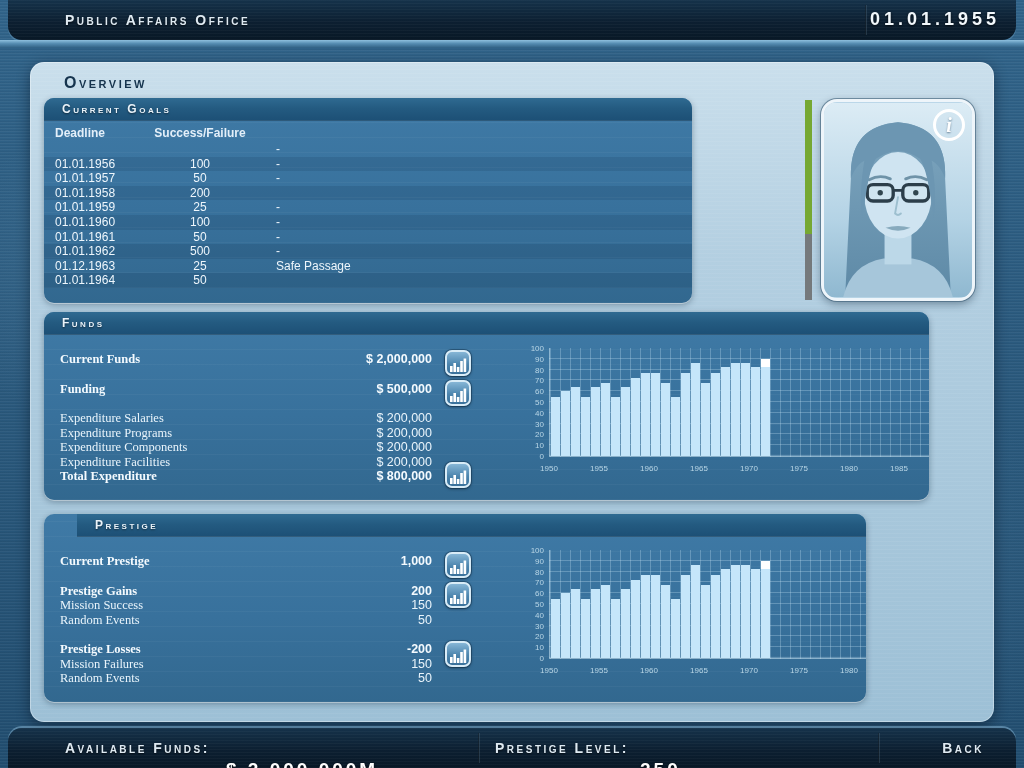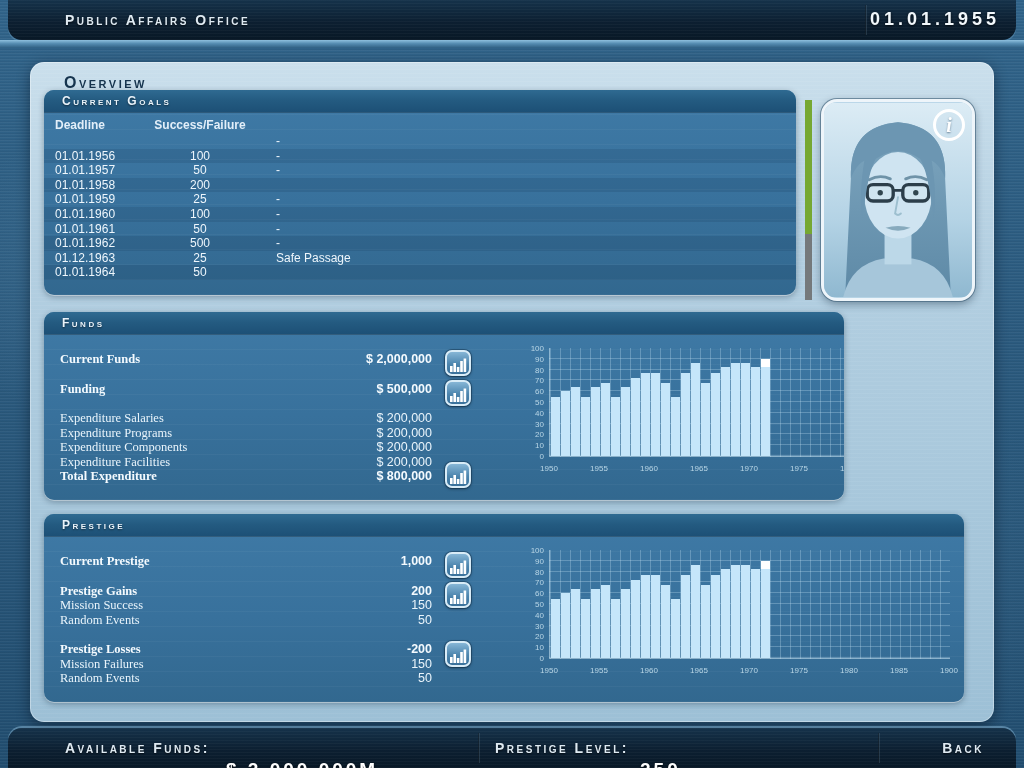--- a/index.html
+++ b/index.html
@@ -123,21 +123,21 @@
 <div class="hbar" id="top-bar">
   <div class="bar-label" style="left:57px;">Public Affairs Office</div>
   <div class="vdiv" style="left:857px;"></div>
   <div id="top-date">01.01.1955</div>
 </div>
 <div id="top-strip"></div>
 
 <div id="main-panel">
   <div id="page-title">Overview</div>
 
-  <div class="section" style="left:14px;top:28px;width:752px;height:205px;">
+  <div class="section" style="left:14px;top:36px;width:648px;height:205px;">
     <div class="section-header">Current Goals</div>
     <div id="goals-table">
         <div class="trow head">
           <div class="c1">Deadline</div>
           <div class="c2">Success/Failure</div>
         </div>
         <div class="trow">
           <div class="c1"></div>
           <div class="c2"></div>
           <div class="c3">-</div>
@@ -217,21 +217,21 @@
       <line x1="72" y1="91" x2="82" y2="91" stroke="#2c3e4a" stroke-width="3"></line>
       <circle cx="58.5" cy="93.5" r="2.8" fill="#31464f"></circle>
       <circle cx="95.5" cy="93.5" r="2.8" fill="#31464f"></circle>
       <path d="M77 98 L74 115 Q77 118 80 115" stroke="#9dbfcf" stroke-width="2" fill="none" stroke-linecap="round"></path>
       <path d="M64 130 Q77 136 90 130 Q77 126 64 130" fill="#87aabd"></path>
       <path d="M28 78 Q26 24 77 20 Q128 24 126 78 Q120 64 112 60 Q118 96 114 120 Q108 70 100 58 Q88 50 77 50 Q66 50 54 58 Q46 70 40 120 Q36 96 42 60 Q34 64 28 78" fill="#6c96b2"></path>
     </svg>
     <div id="info-icon">i</div>
   </div>
 
-  <div class="section" style="left:14px;top:250px;width:800px;height:188px;">
+  <div class="section" style="left:14px;top:250px;width:885px;height:188px;">
     <div class="section-header">Funds</div>
     <div class="fin-rows" id="funds-rows">
         <div class="fin-row bold">
           <div class="lbl">Current Funds</div>
           <div class="val">$ 2,000,000</div>
         </div>
         <div class="fin-row bold gap">
           <div class="lbl">Funding</div>
           <div class="val">$ 500,000</div>
         </div>
@@ -326,21 +326,21 @@
         <div class="xlab" style="left: 107px;">1960</div>
         <div class="xlab" style="left: 157px;">1965</div>
         <div class="xlab" style="left: 207px;">1970</div>
         <div class="xlab" style="left: 257px;">1975</div>
         <div class="xlab" style="left: 307px;">1980</div>
         <div class="xlab" style="left: 357px;">1985</div>
         <div class="xlab" style="left: 407px;">1900</div>
       </div>
   </div>
 
-  <div class="section" style="left:14px;top:452px;width:920px;height:188px;">
+  <div class="section" style="left:14px;top:452px;width:789px;height:188px;padding-left:33px;">
     <div class="section-header">Prestige</div>
     <div class="fin-rows" id="prestige-rows">
         <div class="fin-row bold">
           <div class="lbl">Current Prestige</div>
           <div class="val">1,000</div>
         </div>
         <div class="fin-row bold gap">
           <div class="lbl">Prestige Gains</div>
           <div class="val">200</div>
         </div>

